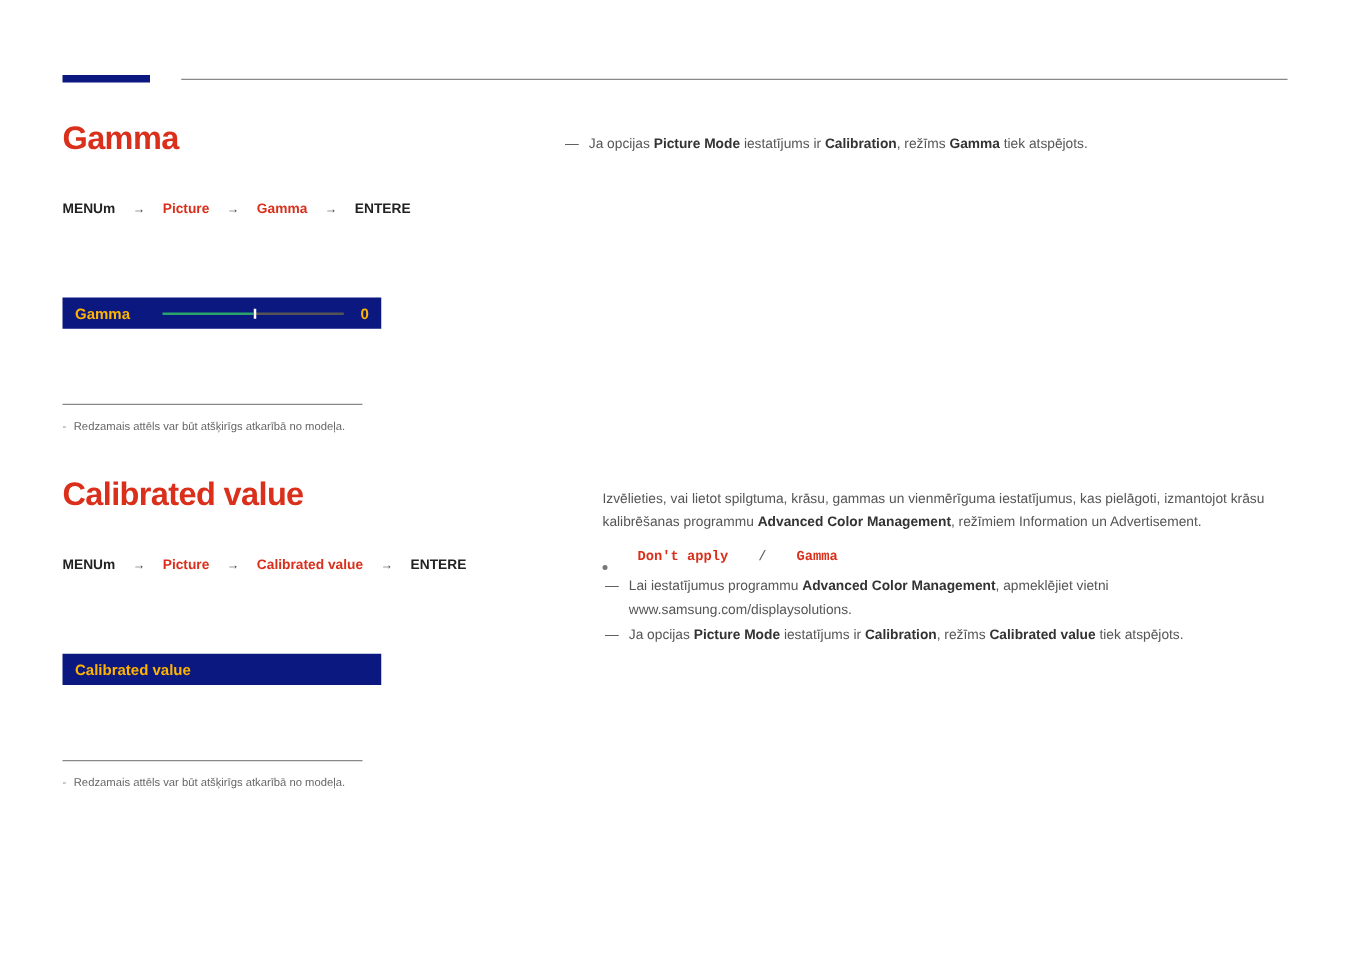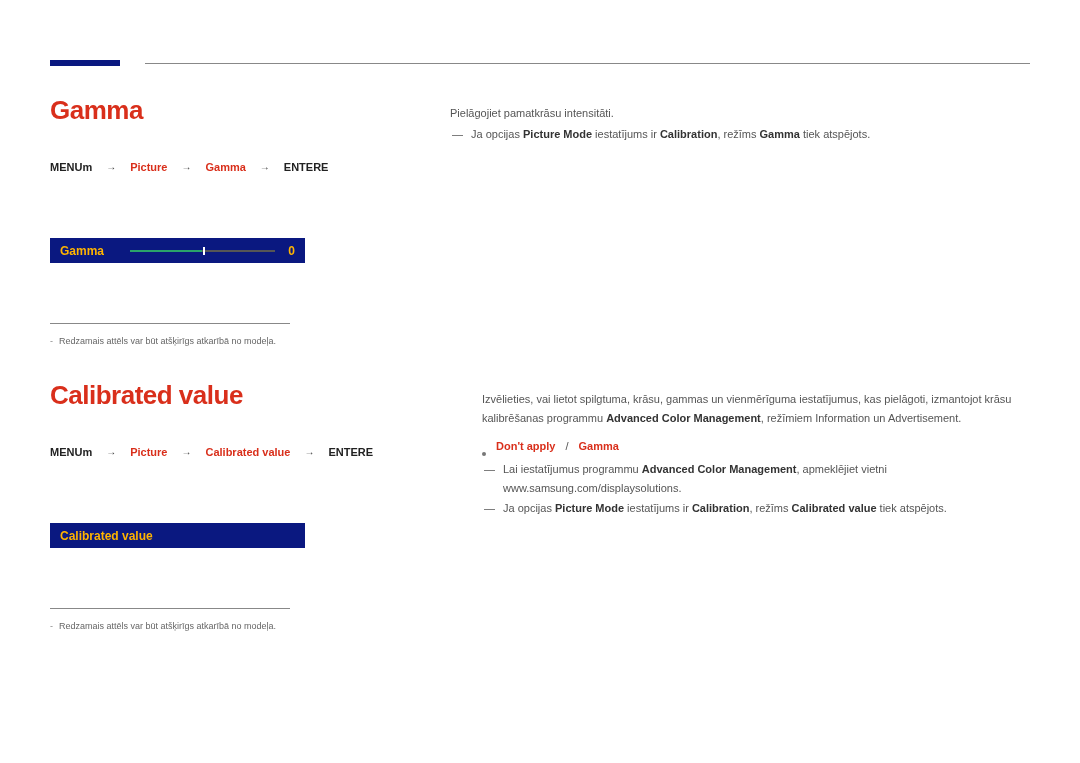--- a/index.html
+++ b/index.html
@@ -37,21 +37,21 @@
     font-size: 26px;
     font-weight: 600;
     color: #d92f1b;
     letter-spacing: -0.5px;
   }
   .breadcrumb {
     margin-top: 35px;
     font-size: 11px;
     display: flex;
     gap: 14px;
-    align-items: flex-start;
+    align-items: center;
   }
   .bc-ctl { font-weight: 700; color: #222; }
   .bc-link { font-weight: 700; color: #d92f1b; }
   .bc-sep { font-size: 10px; color: #444; }
   .bc-enter { font-weight: 700; color: #222; }
   .mini-screen {
     margin-top: 65px;
     width: 255px;
     height: 25px;
     background: #0a1880;
@@ -145,21 +145,21 @@
   .right p { margin-bottom: 2px; }
   .bullet-row {
     display: flex;
     gap: 8px;
     margin-top: 2px;
     padding-left: 2px;
   }
   .bullet-row .b { flex: 0 0 auto; }
   .bold { font-weight: 700; color: #333; }
   .orange { font-weight: 700; color: #d92f1b; }
-  .opt-line { margin-top: 10px; margin-bottom: 4px; display: flex; align-items: flex-end; gap: 10px; }
+  .opt-line { margin-top: 10px; margin-bottom: 4px; display: flex; align-items: flex-end; gap: 24px; font-family: Liberation Mono, monospace; }
   .dot { width: 4px; height: 4px; background: #777; border-radius: 50%; display: inline-block; }
 </style>
 </head>
 <body>
 
 <div class="page-tab"></div>
 <div class="top-rule"></div>
 
 <div class="section-gamma">
   <div class="h2-title">Gamma</div>
@@ -205,21 +205,20 @@
   </div>
 
   <hr class="thin-rule">
   <div class="footnote">
     <span class="dash">-</span>
     <span>Redzamais attēls var būt atšķirīgs atkarībā no modeļa.</span>
   </div>
 </div>
 
 <div class="right-gamma right">
-  <p>Pielāgojiet pamatkrāsu intensitāti.</p>
   <div class="bullet-row">
     <span class="b">―</span>
     <span>
       <span>Ja opcijas </span><span class="bold">Picture Mode</span><span> iestatījums ir </span><span class="bold">Calibration</span><span>, režīms </span><span class="bold">Gamma</span><span> tiek atspējots.</span>
     </span>
   </div>
 </div>
 
 <div class="right-calib right">
   <p>

